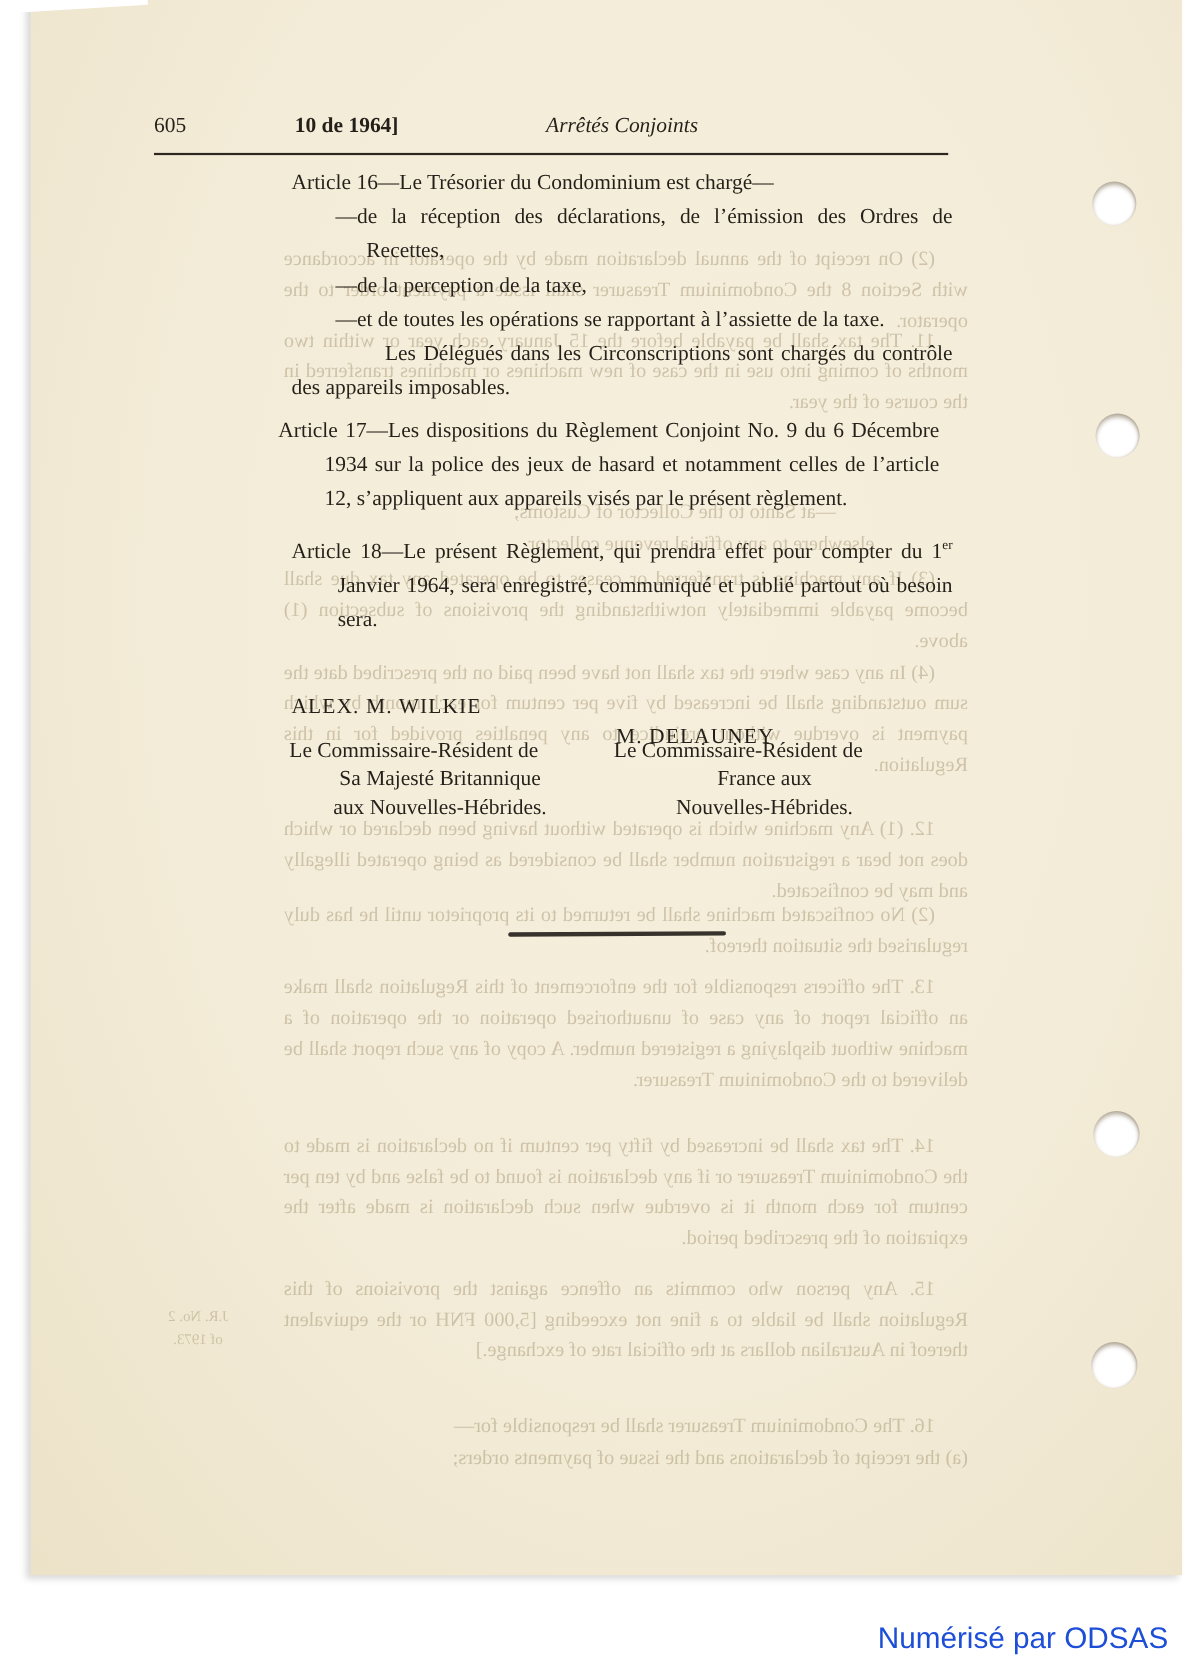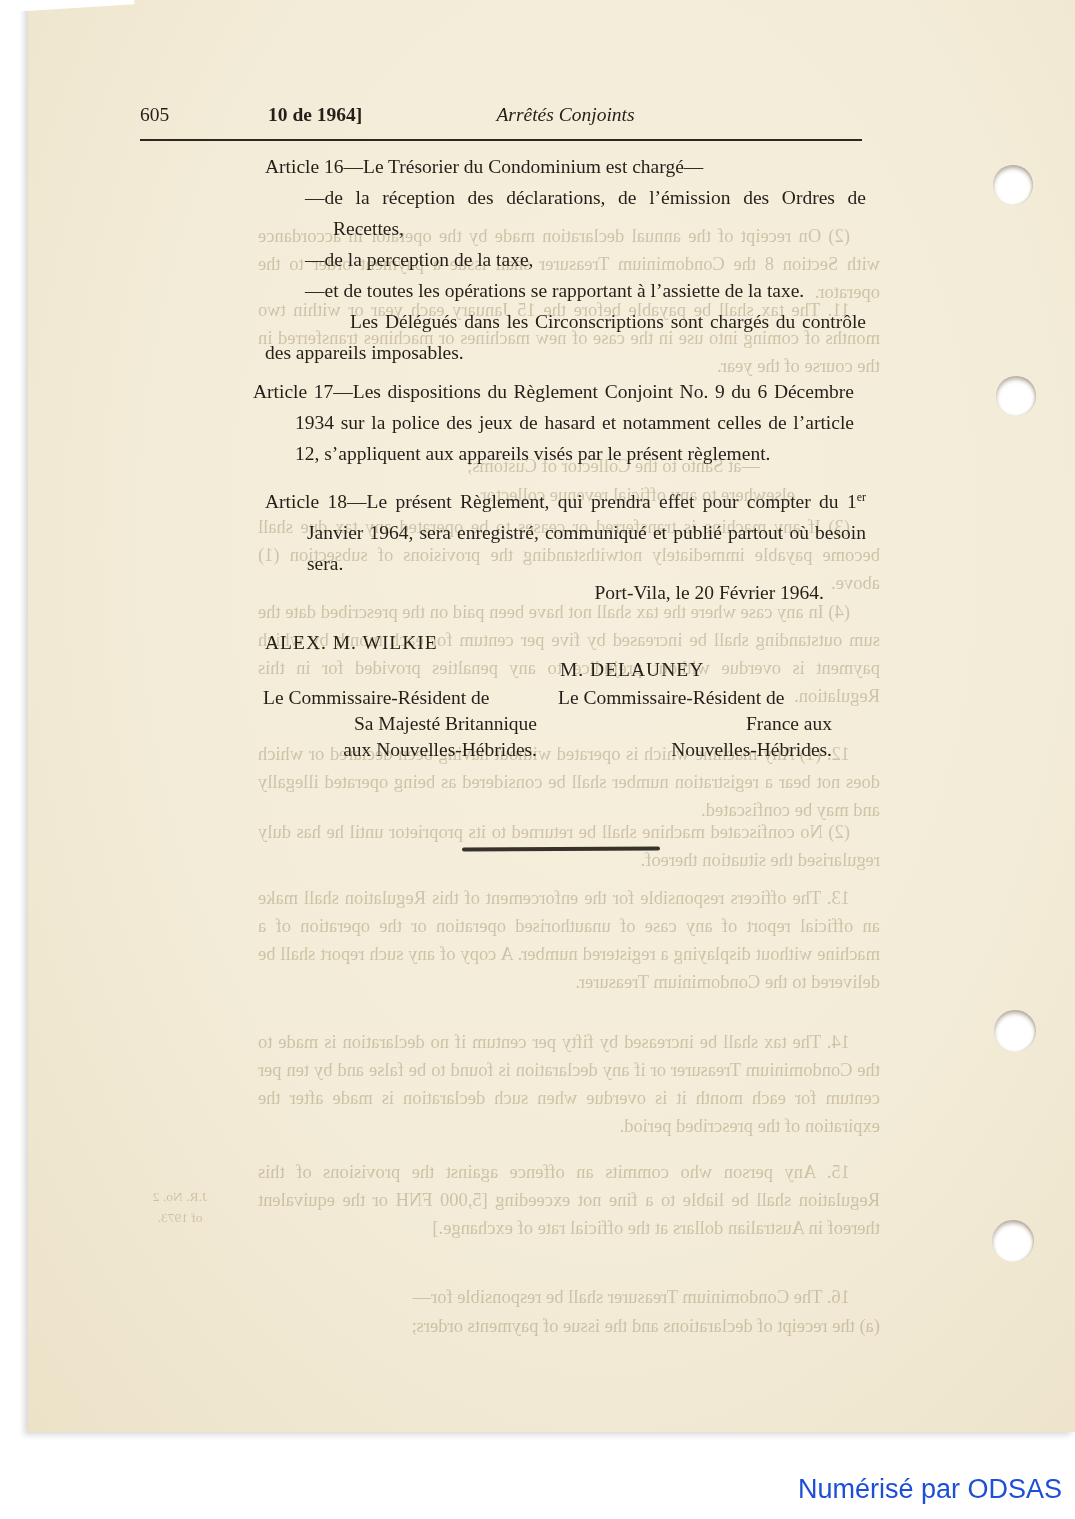--- a/index.html
+++ b/index.html
@@ -28,22 +28,22 @@
   .hdr-num{left:140px;top:99px;}
   .hdr-ed{left:268px;top:99px;font-weight:bold;}
   .hdr-title{left:265px;top:99px;width:601px;text-align:center;font-style:italic;}
   .rule{position:absolute;left:140px;top:139px;width:722px;height:2px;background:#2c2720;z-index:3;}
   .art16{left:265px;top:151px;width:601px;}
   .art17{left:253px;top:376px;width:601px;}
   .art18{left:265px;top:486px;width:601px;}
   .dateline{left:265px;top:577px;width:601px;text-align:right;padding-right:42px;box-sizing:border-box;}
   .sig-name-l{left:265px;top:627px;letter-spacing:1px;}
   .sig-name-r{left:560px;top:627px;letter-spacing:1px;margin-top:27px;}
-  .sig-block{line-height:26px;width:274px;margin-top:15px;}
-  .sig-block .c{text-align:right;}
+  .sig-block{line-height:26px;width:274px;}
+  .sig-block .c{text-align:center;}
   .sig-l{left:263px;top:670px;}
   .sig-r{left:558px;top:670px;}
   sup{font-size:12px;line-height:0;}
   
   .bleed{position:absolute;left:258px;width:622px;z-index:1;color:#9a8a64;opacity:0.42;
          transform:scaleX(-1);font-size:18.5px;line-height:28px;text-align:justify;
          filter:blur(0.4px);margin:0;}
   .ind{text-indent:30px;}
   .strike{position:absolute;left:462px;top:847px;width:198px;height:4px;background:#37332c;
           z-index:2;transform:rotate(-0.3deg);border-radius:2px;}
@@ -97,21 +97,20 @@
   </div>
 
   <div class="main art17">
     <p class="hang j">Article 17—Les dispositions du Règlement Conjoint No. 9 du 6 Décembre 1934 sur la police des jeux de hasard et notamment celles de l’article 12, s’appliquent aux appareils visés par le présent règlement.</p>
   </div>
 
   <div class="main art18">
     <p class="hang j"><span>Article 18—Le présent Règlement, qui prendra effet pour compter du 1</span><sup>er</sup><span> Janvier 1964, sera enregistré, communiqué et publié partout où besoin sera.</span></p>
   </div>
 
-  <div class="main dateline">Port-Vila, le 20 Février 1964.</div>
 
   <div class="main sig-name-l">ALEX.  M.  WILKIE</div>
   <div class="main sig-name-r">M.  DELAUNEY</div>
 
   <div class="main sig-block sig-l">
     <div>Le Commissaire-Résident de</div>
     <div class="c">Sa Majesté Britannique</div>
     <div class="c">aux Nouvelles-Hébrides.</div>
   </div>
   <div class="main sig-block sig-r">

